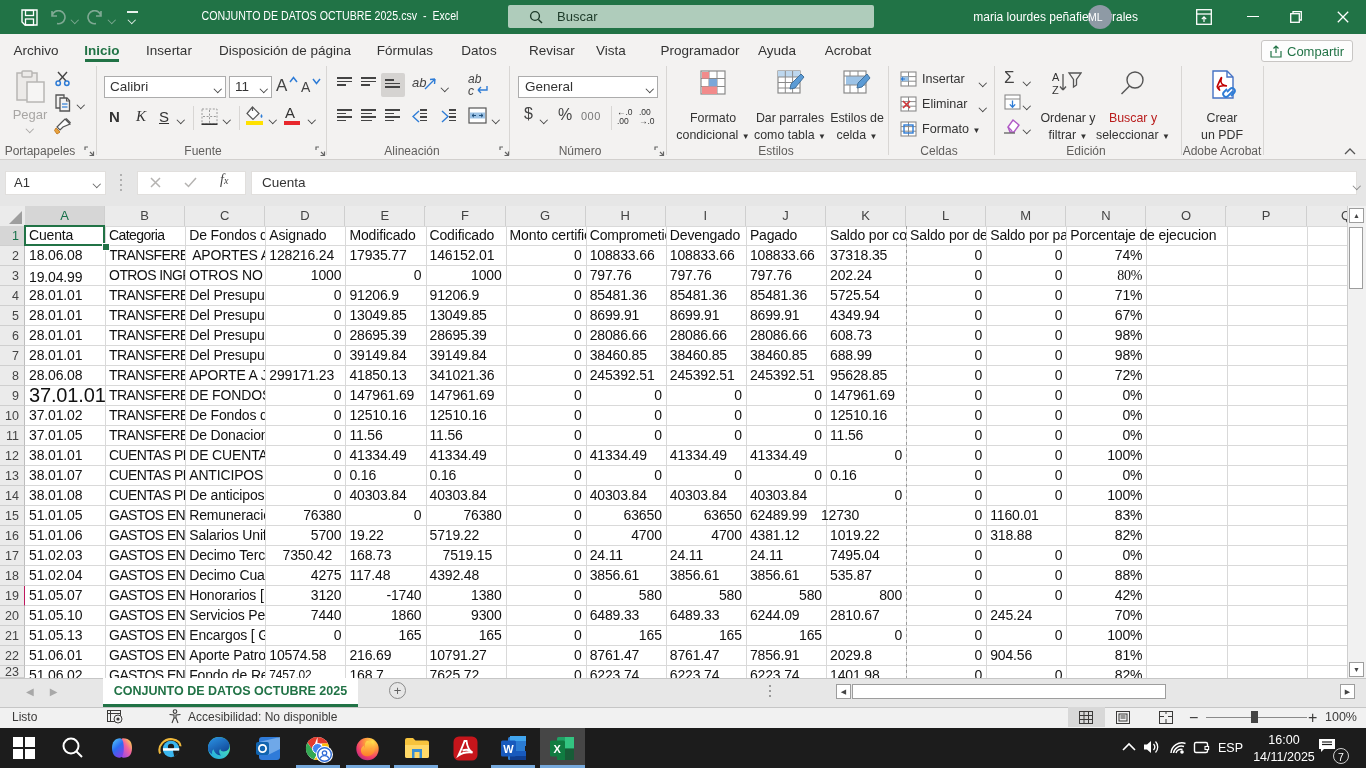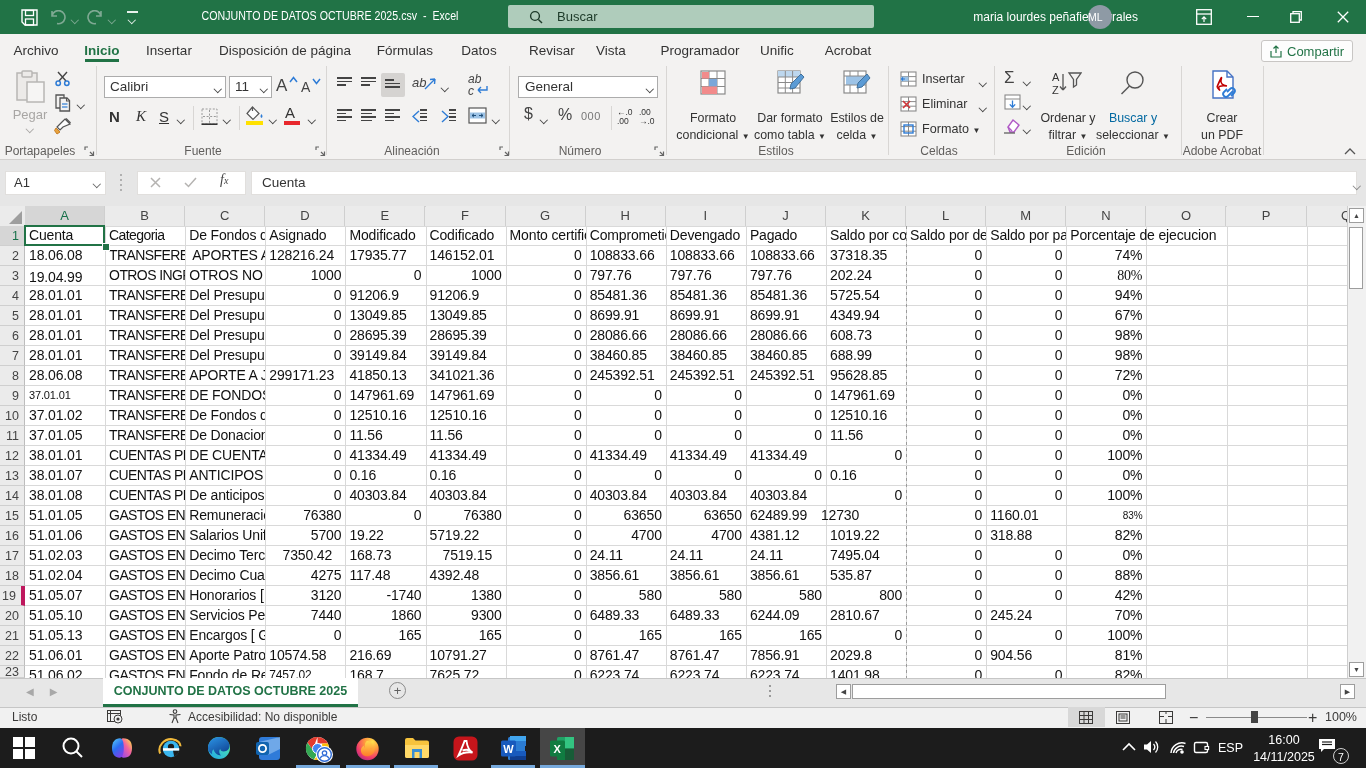--- a/index.html
+++ b/index.html
@@ -53,21 +53,21 @@
 <div class="tab" style="left:-44.0px;width:160px">Archivo</div>
 <div class="tab" style="left:22.0px;width:160px;color:#217346;font-weight:bold">Inicio</div>
 <div style="position:absolute;left:85px;top:59px;width:34px;height:3px;background:#217346"></div>
 <div class="tab" style="left:89.0px;width:160px">Insertar</div>
 <div class="tab" style="left:205.0px;width:160px">Disposición de página</div>
 <div class="tab" style="left:325.0px;width:160px">Fórmulas</div>
 <div class="tab" style="left:399.0px;width:160px">Datos</div>
 <div class="tab" style="left:472.0px;width:160px">Revisar</div>
 <div class="tab" style="left:531.0px;width:160px">Vista</div>
 <div class="tab" style="left:620.0px;width:160px">Programador</div>
-<div class="tab" style="left:697.0px;width:160px">Unific</div>
+<div class="tab" style="left:697.0px;width:160px">Ayuda</div>
 <div class="tab" style="left:768.0px;width:160px">Acrobat</div>
 <div style="position:absolute;left:1261px;top:40px;width:92px;height:22px;background:#fdfdfd;border:1px solid #c8c6c4;border-radius:3px;box-sizing:border-box"></div>
 <svg style="position:absolute;left:1270px;top:45px" width="13" height="13" viewBox="0 0 13 13">
     <path d="M1 6 V12 H11 V6" fill="none" stroke="#217346" stroke-width="1.2"></path>
     <path d="M6 8 V1.5 M3.5 3.5 L6 1 L8.5 3.5" fill="none" stroke="#217346" stroke-width="1.2"></path>
   </svg>
 <div style="position:absolute;left:1287px;top:44px;font-size:13px;color:#217346">Compartir</div>
 <div style="position:absolute;left:0;top:62px;width:1366px;height:98px;background:#f3f2f1;border-bottom:1px solid #d2d0ce;box-sizing:border-box"></div>
 <div class="gsep" style="left:95.5px"></div>
 <div class="gsep" style="left:325.5px"></div>
@@ -245,21 +245,21 @@
 <svg style="position:absolute;left:777px;top:70px" width="28" height="25" viewBox="0 0 28 25">
     <rect x="1" y="1" width="22" height="22" fill="#fff" stroke="#8a8a8a" stroke-width="1.2"></rect>
     <rect x="1" y="1" width="22" height="6" fill="#bdd7ee"></rect>
     <line x1="1" y1="7" x2="23" y2="7" stroke="#8a8a8a"></line>
     <line x1="1" y1="12.5" x2="23" y2="12.5" stroke="#8a8a8a"></line>
     <line x1="1" y1="18" x2="23" y2="18" stroke="#8a8a8a"></line>
     <line x1="8.3" y1="1" x2="8.3" y2="23" stroke="#8a8a8a"></line>
     <line x1="15.6" y1="1" x2="15.6" y2="23" stroke="#8a8a8a"></line>
     <path d="M24 4 L14 14 L13 19 L18 18 L27 7 Z" fill="#5b9bd5" stroke="#41719c" stroke-width="1"></path>
   </svg>
-<div style="position:absolute;left:730px;top:111px;width:120px;text-align:center;font-size:12.4px;color:#333">Dar formato</div>
+<div style="position:absolute;left:730px;top:111px;width:120px;text-align:center;font-size:12.4px;color:#333">Dar parrales</div>
 <div style="position:absolute;left:730px;top:128px;width:120px;text-align:center;font-size:12.4px;color:#333">como tabla <span style="font-size:8px">▼</span></div>
 <svg style="position:absolute;left:843px;top:70px" width="28" height="25" viewBox="0 0 28 25">
     <rect x="1" y="1" width="22" height="22" fill="#fff" stroke="#8a8a8a" stroke-width="1.2"></rect>
     <rect x="3" y="6" width="18" height="9" fill="#9dc3e6"></rect>
     <line x1="1" y1="6" x2="23" y2="6" stroke="#8a8a8a"></line>
     <line x1="1" y1="15" x2="23" y2="15" stroke="#8a8a8a"></line>
     <line x1="7" y1="1" x2="7" y2="6" stroke="#8a8a8a"></line>
     <line x1="15" y1="1" x2="15" y2="6" stroke="#8a8a8a"></line>
     <line x1="7" y1="15" x2="7" y2="23" stroke="#8a8a8a"></line>
     <line x1="15" y1="15" x2="15" y2="23" stroke="#8a8a8a"></line>
@@ -313,21 +313,21 @@
     <text x="0" y="24" font-size="11" fill="#333">Z</text>
     <path d="M11 4 L11 20 M11 20 L8 16.5 M11 20 L14 16.5" fill="none" stroke="#555" stroke-width="1.3"></path>
     <path d="M17 3 H29 L24.5 9.5 V15 L21.5 17 V9.5 Z" fill="none" stroke="#555" stroke-width="1.3"></path>
   </svg>
 <div style="position:absolute;left:1008px;top:111px;width:120px;text-align:center;font-size:12.4px;color:#333">Ordenar y</div>
 <div style="position:absolute;left:1008px;top:128px;width:120px;text-align:center;font-size:12.4px;color:#333">filtrar <span style="font-size:8px">▼</span></div>
 <svg style="position:absolute;left:1120px;top:70px" width="26" height="26" viewBox="0 0 26 26">
     <circle cx="15" cy="10" r="8" fill="none" stroke="#555" stroke-width="1.4"></circle>
     <line x1="9.5" y1="16" x2="1.5" y2="24" stroke="#555" stroke-width="1.4"></line>
   </svg>
-<div style="position:absolute;left:1073px;top:111px;width:120px;text-align:center;font-size:12.4px;color:#0369a1">Buscar y</div>
+<div style="position:absolute;left:1073px;top:111px;width:120px;text-align:center;font-size:12.4px;color:#b91c1c">Buscar y</div>
 <div style="position:absolute;left:1073px;top:128px;width:120px;text-align:center;font-size:12.4px;color:#333">seleccionar <span style="font-size:8px">▼</span></div>
 <svg style="position:absolute;left:1207px;top:70px" width="32" height="32" viewBox="0 0 32 32">
     <path d="M6 1 H20 L26 7 V28 H6 Z" fill="#fff" stroke="#4472c4" stroke-width="1.4"></path>
     <path d="M20 1 V7 H26" fill="none" stroke="#4472c4" stroke-width="1.4"></path>
     <path d="M10 17 Q16 3 14 10 Q13 15 20 16 Q10 15 12 19 Q14 22 10 17" fill="none" stroke="#c00000" stroke-width="1.6"></path>
     <path d="M20 22 L23 19 A2.6 2.6 0 0 1 27 23 L24 26 M26 21 L21 26 A2.6 2.6 0 0 1 17 22 L20 19" fill="none" stroke="#2e7cd6" stroke-width="1.8"></path>
   </svg>
 <div style="position:absolute;left:1162px;top:111px;width:120px;text-align:center;font-size:12.4px;color:#333">Crear</div>
 <div style="position:absolute;left:1162px;top:128px;width:120px;text-align:center;font-size:12.4px;color:#333">un PDF</div>
 <div style="position:absolute;left:0;top:160px;width:1366px;height:46px;background:#e6e6e6"></div>
@@ -520,21 +520,21 @@
 <div style="position:absolute;left:0;top:386.0px;width:25px;height:20.0px;background:#ebebeb;border-bottom:1px solid #cfcfcf;border-right:1px solid #bdbdbd;box-sizing:border-box;text-align:right;padding-right:5px;font-size:12.5px;line-height:20px;color:#444444;overflow:hidden">9</div>
 <div style="position:absolute;left:0;top:406.0px;width:25px;height:20.0px;background:#ebebeb;border-bottom:1px solid #cfcfcf;border-right:1px solid #bdbdbd;box-sizing:border-box;text-align:right;padding-right:5px;font-size:12.5px;line-height:20px;color:#444444;overflow:hidden">10</div>
 <div style="position:absolute;left:0;top:426.0px;width:25px;height:20.0px;background:#ebebeb;border-bottom:1px solid #cfcfcf;border-right:1px solid #bdbdbd;box-sizing:border-box;text-align:right;padding-right:5px;font-size:12.5px;line-height:20px;color:#444444;overflow:hidden">11</div>
 <div style="position:absolute;left:0;top:446.0px;width:25px;height:20.0px;background:#ebebeb;border-bottom:1px solid #cfcfcf;border-right:1px solid #bdbdbd;box-sizing:border-box;text-align:right;padding-right:5px;font-size:12.5px;line-height:20px;color:#444444;overflow:hidden">12</div>
 <div style="position:absolute;left:0;top:466.0px;width:25px;height:20.0px;background:#ebebeb;border-bottom:1px solid #cfcfcf;border-right:1px solid #bdbdbd;box-sizing:border-box;text-align:right;padding-right:5px;font-size:12.5px;line-height:20px;color:#444444;overflow:hidden">13</div>
 <div style="position:absolute;left:0;top:486.0px;width:25px;height:20.0px;background:#ebebeb;border-bottom:1px solid #cfcfcf;border-right:1px solid #bdbdbd;box-sizing:border-box;text-align:right;padding-right:5px;font-size:12.5px;line-height:20px;color:#444444;overflow:hidden">14</div>
 <div style="position:absolute;left:0;top:506.0px;width:25px;height:20.0px;background:#ebebeb;border-bottom:1px solid #cfcfcf;border-right:1px solid #bdbdbd;box-sizing:border-box;text-align:right;padding-right:5px;font-size:12.5px;line-height:20px;color:#444444;overflow:hidden">15</div>
 <div style="position:absolute;left:0;top:526.0px;width:25px;height:20.0px;background:#ebebeb;border-bottom:1px solid #cfcfcf;border-right:1px solid #bdbdbd;box-sizing:border-box;text-align:right;padding-right:5px;font-size:12.5px;line-height:20px;color:#444444;overflow:hidden">16</div>
 <div style="position:absolute;left:0;top:546.0px;width:25px;height:20.0px;background:#ebebeb;border-bottom:1px solid #cfcfcf;border-right:1px solid #bdbdbd;box-sizing:border-box;text-align:right;padding-right:5px;font-size:12.5px;line-height:20px;color:#444444;overflow:hidden">17</div>
 <div style="position:absolute;left:0;top:566.0px;width:25px;height:20.0px;background:#ebebeb;border-bottom:1px solid #cfcfcf;border-right:1px solid #bdbdbd;box-sizing:border-box;text-align:right;padding-right:5px;font-size:12.5px;line-height:20px;color:#444444;overflow:hidden">18</div>
-<div style="position:absolute;left:0;top:586.0px;width:25px;height:20.0px;background:#ebebeb;border-bottom:1px solid #cfcfcf;border-right:4px solid #be185d;box-sizing:border-box;text-align:right;padding-right:5px;font-size:12.5px;line-height:20px;color:#444444;overflow:hidden">19</div>
+<div style="position:absolute;left:0;top:586.0px;width:25px;height:20.0px;background:#ebebeb;border-bottom:1px solid #cfcfcf;border-right:1px solid #be185d;box-sizing:border-box;text-align:right;padding-right:5px;font-size:12.5px;line-height:20px;color:#444444;overflow:hidden">19</div>
 <div style="position:absolute;left:0;top:606.0px;width:25px;height:20.0px;background:#ebebeb;border-bottom:1px solid #cfcfcf;border-right:1px solid #bdbdbd;box-sizing:border-box;text-align:right;padding-right:5px;font-size:12.5px;line-height:20px;color:#444444;overflow:hidden">20</div>
 <div style="position:absolute;left:0;top:626.0px;width:25px;height:20.0px;background:#ebebeb;border-bottom:1px solid #cfcfcf;border-right:1px solid #bdbdbd;box-sizing:border-box;text-align:right;padding-right:5px;font-size:12.5px;line-height:20px;color:#444444;overflow:hidden">21</div>
 <div style="position:absolute;left:0;top:646.0px;width:25px;height:20.0px;background:#ebebeb;border-bottom:1px solid #cfcfcf;border-right:1px solid #bdbdbd;box-sizing:border-box;text-align:right;padding-right:5px;font-size:12.5px;line-height:20px;color:#444444;overflow:hidden">22</div>
 <div style="position:absolute;left:0;top:666.0px;width:25px;height:12.0px;background:#ebebeb;border-bottom:1px solid #cfcfcf;border-right:1px solid #bdbdbd;box-sizing:border-box;text-align:right;padding-right:5px;font-size:12.5px;line-height:12px;color:#444444;overflow:hidden">23</div>
 <div style="position:absolute;left:26px;top:226.0px;width:1321.0px;height:452.0px;background:#ffffff"></div>
 <div style="position:absolute;left:105.1px;top:226.0px;width:1px;height:452.0px;background:#d9d9d9"></div>
 <div style="position:absolute;left:185.2px;top:226.0px;width:1px;height:452.0px;background:#d9d9d9"></div>
 <div style="position:absolute;left:265.3px;top:226.0px;width:1px;height:452.0px;background:#d9d9d9"></div>
 <div style="position:absolute;left:345.4px;top:226.0px;width:1px;height:452.0px;background:#d9d9d9"></div>
 <div style="position:absolute;left:425.5px;top:226.0px;width:1px;height:452.0px;background:#d9d9d9"></div>
@@ -621,21 +621,21 @@
 <div style="position:absolute;left:266.3px;top:286.0px;width:79.1px;height:19px;font-size:14px;line-height:19.5px;letter-spacing:-0.15px;color:#111111;white-space:pre;overflow:hidden;text-align:right;padding-right:4px;box-sizing:border-box;">0</div>
 <div style="position:absolute;left:346.4px;top:286.0px;width:79.1px;height:19px;font-size:14px;line-height:19.5px;letter-spacing:-0.15px;color:#111111;white-space:pre;overflow:hidden;text-align:left;padding-left:3px;box-sizing:border-box;">91206.9</div>
 <div style="position:absolute;left:426.5px;top:286.0px;width:79.1px;height:19px;font-size:14px;line-height:19.5px;letter-spacing:-0.15px;color:#111111;white-space:pre;overflow:hidden;text-align:left;padding-left:3px;box-sizing:border-box;">91206.9</div>
 <div style="position:absolute;left:506.6px;top:286.0px;width:79.1px;height:19px;font-size:14px;line-height:19.5px;letter-spacing:-0.15px;color:#111111;white-space:pre;overflow:hidden;text-align:right;padding-right:4px;box-sizing:border-box;">0</div>
 <div style="position:absolute;left:586.7px;top:286.0px;width:79.1px;height:19px;font-size:14px;line-height:19.5px;letter-spacing:-0.15px;color:#111111;white-space:pre;overflow:hidden;text-align:left;padding-left:3px;box-sizing:border-box;">85481.36</div>
 <div style="position:absolute;left:666.8px;top:286.0px;width:79.1px;height:19px;font-size:14px;line-height:19.5px;letter-spacing:-0.15px;color:#111111;white-space:pre;overflow:hidden;text-align:left;padding-left:3px;box-sizing:border-box;">85481.36</div>
 <div style="position:absolute;left:746.9px;top:286.0px;width:79.1px;height:19px;font-size:14px;line-height:19.5px;letter-spacing:-0.15px;color:#111111;white-space:pre;overflow:hidden;text-align:left;padding-left:3px;box-sizing:border-box;">85481.36</div>
 <div style="position:absolute;left:827.0px;top:286.0px;width:79.1px;height:19px;font-size:14px;line-height:19.5px;letter-spacing:-0.15px;color:#111111;white-space:pre;overflow:hidden;text-align:left;padding-left:3px;box-sizing:border-box;">5725.54</div>
 <div style="position:absolute;left:907.1px;top:286.0px;width:79.1px;height:19px;font-size:14px;line-height:19.5px;letter-spacing:-0.15px;color:#111111;white-space:pre;overflow:hidden;text-align:right;padding-right:4px;box-sizing:border-box;">0</div>
 <div style="position:absolute;left:987.2px;top:286.0px;width:79.1px;height:19px;font-size:14px;line-height:19.5px;letter-spacing:-0.15px;color:#111111;white-space:pre;overflow:hidden;text-align:right;padding-right:4px;box-sizing:border-box;">0</div>
-<div style="position:absolute;left:1067.3px;top:286.0px;width:79.1px;height:19px;font-size:14px;line-height:19.5px;letter-spacing:-0.15px;color:#111111;white-space:pre;overflow:hidden;text-align:right;padding-right:4px;box-sizing:border-box;">94%</div>
+<div style="position:absolute;left:1067.3px;top:286.0px;width:79.1px;height:19px;font-size:14px;line-height:19.5px;letter-spacing:-0.15px;color:#111111;white-space:pre;overflow:hidden;text-align:right;padding-right:4px;box-sizing:border-box;">71%</div>
 <div style="position:absolute;left:26.0px;top:306.0px;width:79.1px;height:19px;font-size:14px;line-height:19.5px;letter-spacing:-0.15px;color:#111111;white-space:pre;overflow:hidden;text-align:left;padding-left:3px;box-sizing:border-box;">28.01.01</div>
 <div style="position:absolute;left:106.1px;top:306.0px;width:79.1px;height:19px;font-size:14px;line-height:19.5px;letter-spacing:-0.6px;color:#111111;white-space:pre;overflow:hidden;text-align:left;padding-left:3px;box-sizing:border-box;">TRANSFERENCIA</div>
 <div style="position:absolute;left:186.2px;top:306.0px;width:79.1px;height:19px;font-size:14px;line-height:19.5px;letter-spacing:-0.15px;color:#111111;white-space:pre;overflow:hidden;text-align:left;padding-left:3px;box-sizing:border-box;">Del Presupues</div>
 <div style="position:absolute;left:266.3px;top:306.0px;width:79.1px;height:19px;font-size:14px;line-height:19.5px;letter-spacing:-0.15px;color:#111111;white-space:pre;overflow:hidden;text-align:right;padding-right:4px;box-sizing:border-box;">0</div>
 <div style="position:absolute;left:346.4px;top:306.0px;width:79.1px;height:19px;font-size:14px;line-height:19.5px;letter-spacing:-0.15px;color:#111111;white-space:pre;overflow:hidden;text-align:left;padding-left:3px;box-sizing:border-box;">13049.85</div>
 <div style="position:absolute;left:426.5px;top:306.0px;width:79.1px;height:19px;font-size:14px;line-height:19.5px;letter-spacing:-0.15px;color:#111111;white-space:pre;overflow:hidden;text-align:left;padding-left:3px;box-sizing:border-box;">13049.85</div>
 <div style="position:absolute;left:506.6px;top:306.0px;width:79.1px;height:19px;font-size:14px;line-height:19.5px;letter-spacing:-0.15px;color:#111111;white-space:pre;overflow:hidden;text-align:right;padding-right:4px;box-sizing:border-box;">0</div>
 <div style="position:absolute;left:586.7px;top:306.0px;width:79.1px;height:19px;font-size:14px;line-height:19.5px;letter-spacing:-0.15px;color:#111111;white-space:pre;overflow:hidden;text-align:left;padding-left:3px;box-sizing:border-box;">8699.91</div>
 <div style="position:absolute;left:666.8px;top:306.0px;width:79.1px;height:19px;font-size:14px;line-height:19.5px;letter-spacing:-0.15px;color:#111111;white-space:pre;overflow:hidden;text-align:left;padding-left:3px;box-sizing:border-box;">8699.91</div>
 <div style="position:absolute;left:746.9px;top:306.0px;width:79.1px;height:19px;font-size:14px;line-height:19.5px;letter-spacing:-0.15px;color:#111111;white-space:pre;overflow:hidden;text-align:left;padding-left:3px;box-sizing:border-box;">8699.91</div>
@@ -678,21 +678,21 @@
 <div style="position:absolute;left:346.4px;top:366.0px;width:79.1px;height:19px;font-size:14px;line-height:19.5px;letter-spacing:-0.15px;color:#111111;white-space:pre;overflow:hidden;text-align:left;padding-left:3px;box-sizing:border-box;">41850.13</div>
 <div style="position:absolute;left:426.5px;top:366.0px;width:79.1px;height:19px;font-size:14px;line-height:19.5px;letter-spacing:-0.15px;color:#111111;white-space:pre;overflow:hidden;text-align:left;padding-left:3px;box-sizing:border-box;">341021.36</div>
 <div style="position:absolute;left:506.6px;top:366.0px;width:79.1px;height:19px;font-size:14px;line-height:19.5px;letter-spacing:-0.15px;color:#111111;white-space:pre;overflow:hidden;text-align:right;padding-right:4px;box-sizing:border-box;">0</div>
 <div style="position:absolute;left:586.7px;top:366.0px;width:79.1px;height:19px;font-size:14px;line-height:19.5px;letter-spacing:-0.15px;color:#111111;white-space:pre;overflow:hidden;text-align:left;padding-left:3px;box-sizing:border-box;">245392.51</div>
 <div style="position:absolute;left:666.8px;top:366.0px;width:79.1px;height:19px;font-size:14px;line-height:19.5px;letter-spacing:-0.15px;color:#111111;white-space:pre;overflow:hidden;text-align:left;padding-left:3px;box-sizing:border-box;">245392.51</div>
 <div style="position:absolute;left:746.9px;top:366.0px;width:79.1px;height:19px;font-size:14px;line-height:19.5px;letter-spacing:-0.15px;color:#111111;white-space:pre;overflow:hidden;text-align:left;padding-left:3px;box-sizing:border-box;">245392.51</div>
 <div style="position:absolute;left:827.0px;top:366.0px;width:79.1px;height:19px;font-size:14px;line-height:19.5px;letter-spacing:-0.15px;color:#111111;white-space:pre;overflow:hidden;text-align:left;padding-left:3px;box-sizing:border-box;">95628.85</div>
 <div style="position:absolute;left:907.1px;top:366.0px;width:79.1px;height:19px;font-size:14px;line-height:19.5px;letter-spacing:-0.15px;color:#111111;white-space:pre;overflow:hidden;text-align:right;padding-right:4px;box-sizing:border-box;">0</div>
 <div style="position:absolute;left:987.2px;top:366.0px;width:79.1px;height:19px;font-size:14px;line-height:19.5px;letter-spacing:-0.15px;color:#111111;white-space:pre;overflow:hidden;text-align:right;padding-right:4px;box-sizing:border-box;">0</div>
 <div style="position:absolute;left:1067.3px;top:366.0px;width:79.1px;height:19px;font-size:14px;line-height:19.5px;letter-spacing:-0.15px;color:#111111;white-space:pre;overflow:hidden;text-align:right;padding-right:4px;box-sizing:border-box;">72%</div>
-<div style="position:absolute;left:26.0px;top:386.0px;width:79.1px;height:19px;font-size:11px;line-height:19.5px;letter-spacing:-0.15px;color:#111111;white-space:pre;overflow:hidden;text-align:left;padding-left:3px;box-sizing:border-box;">37.01.01</div>
+<div style="position:absolute;left:26.0px;top:386.0px;width:79.1px;height:19px;font-size:20px;line-height:19.5px;letter-spacing:-0.15px;color:#111111;white-space:pre;overflow:hidden;text-align:center;padding-left:3px;box-sizing:border-box;">37.01.01</div>
 <div style="position:absolute;left:106.1px;top:386.0px;width:79.1px;height:19px;font-size:14px;line-height:19.5px;letter-spacing:-0.6px;color:#111111;white-space:pre;overflow:hidden;text-align:left;padding-left:3px;box-sizing:border-box;">TRANSFERENCIA</div>
 <div style="position:absolute;left:186.2px;top:386.0px;width:79.1px;height:19px;font-size:14px;line-height:19.5px;letter-spacing:-0.15px;color:#111111;white-space:pre;overflow:hidden;text-align:left;padding-left:3px;box-sizing:border-box;">DE FONDOS G</div>
 <div style="position:absolute;left:266.3px;top:386.0px;width:79.1px;height:19px;font-size:14px;line-height:19.5px;letter-spacing:-0.15px;color:#111111;white-space:pre;overflow:hidden;text-align:right;padding-right:4px;box-sizing:border-box;">0</div>
 <div style="position:absolute;left:346.4px;top:386.0px;width:79.1px;height:19px;font-size:14px;line-height:19.5px;letter-spacing:-0.15px;color:#111111;white-space:pre;overflow:hidden;text-align:left;padding-left:3px;box-sizing:border-box;">147961.69</div>
 <div style="position:absolute;left:426.5px;top:386.0px;width:79.1px;height:19px;font-size:14px;line-height:19.5px;letter-spacing:-0.15px;color:#111111;white-space:pre;overflow:hidden;text-align:left;padding-left:3px;box-sizing:border-box;">147961.69</div>
 <div style="position:absolute;left:506.6px;top:386.0px;width:79.1px;height:19px;font-size:14px;line-height:19.5px;letter-spacing:-0.15px;color:#111111;white-space:pre;overflow:hidden;text-align:right;padding-right:4px;box-sizing:border-box;">0</div>
 <div style="position:absolute;left:586.7px;top:386.0px;width:79.1px;height:19px;font-size:14px;line-height:19.5px;letter-spacing:-0.15px;color:#111111;white-space:pre;overflow:hidden;text-align:right;padding-right:4px;box-sizing:border-box;">0</div>
 <div style="position:absolute;left:666.8px;top:386.0px;width:79.1px;height:19px;font-size:14px;line-height:19.5px;letter-spacing:-0.15px;color:#111111;white-space:pre;overflow:hidden;text-align:right;padding-right:4px;box-sizing:border-box;">0</div>
 <div style="position:absolute;left:746.9px;top:386.0px;width:79.1px;height:19px;font-size:14px;line-height:19.5px;letter-spacing:-0.15px;color:#111111;white-space:pre;overflow:hidden;text-align:right;padding-right:4px;box-sizing:border-box;">0</div>
 <div style="position:absolute;left:827.0px;top:386.0px;width:79.1px;height:19px;font-size:14px;line-height:19.5px;letter-spacing:-0.15px;color:#111111;white-space:pre;overflow:hidden;text-align:left;padding-left:3px;box-sizing:border-box;">147961.69</div>
@@ -775,21 +775,21 @@
 <div style="position:absolute;left:266.3px;top:506.0px;width:79.1px;height:19px;font-size:14px;line-height:19.5px;letter-spacing:-0.15px;color:#111111;white-space:pre;overflow:hidden;text-align:right;padding-right:4px;box-sizing:border-box;">76380</div>
 <div style="position:absolute;left:346.4px;top:506.0px;width:79.1px;height:19px;font-size:14px;line-height:19.5px;letter-spacing:-0.15px;color:#111111;white-space:pre;overflow:hidden;text-align:right;padding-right:4px;box-sizing:border-box;">0</div>
 <div style="position:absolute;left:426.5px;top:506.0px;width:79.1px;height:19px;font-size:14px;line-height:19.5px;letter-spacing:-0.15px;color:#111111;white-space:pre;overflow:hidden;text-align:right;padding-right:4px;box-sizing:border-box;">76380</div>
 <div style="position:absolute;left:506.6px;top:506.0px;width:79.1px;height:19px;font-size:14px;line-height:19.5px;letter-spacing:-0.15px;color:#111111;white-space:pre;overflow:hidden;text-align:right;padding-right:4px;box-sizing:border-box;">0</div>
 <div style="position:absolute;left:586.7px;top:506.0px;width:79.1px;height:19px;font-size:14px;line-height:19.5px;letter-spacing:-0.15px;color:#111111;white-space:pre;overflow:hidden;text-align:right;padding-right:4px;box-sizing:border-box;">63650</div>
 <div style="position:absolute;left:666.8px;top:506.0px;width:79.1px;height:19px;font-size:14px;line-height:19.5px;letter-spacing:-0.15px;color:#111111;white-space:pre;overflow:hidden;text-align:right;padding-right:4px;box-sizing:border-box;">63650</div>
 <div style="position:absolute;left:746.9px;top:506.0px;width:79.1px;height:19px;font-size:14px;line-height:19.5px;letter-spacing:-0.15px;color:#111111;white-space:pre;overflow:hidden;text-align:left;padding-left:3px;box-sizing:border-box;">62489.99</div>
 <div style="position:absolute;left:784px;top:506.0px;width:79.1px;height:19px;font-size:14px;line-height:19.5px;letter-spacing:-0.15px;color:#111111;white-space:pre;overflow:hidden;text-align:right;padding-right:4px;box-sizing:border-box;">12730</div>
 <div style="position:absolute;left:907.1px;top:506.0px;width:79.1px;height:19px;font-size:14px;line-height:19.5px;letter-spacing:-0.15px;color:#111111;white-space:pre;overflow:hidden;text-align:right;padding-right:4px;box-sizing:border-box;">0</div>
 <div style="position:absolute;left:987.2px;top:506.0px;width:79.1px;height:19px;font-size:14px;line-height:19.5px;letter-spacing:-0.15px;color:#111111;white-space:pre;overflow:hidden;text-align:left;padding-left:3px;box-sizing:border-box;">1160.01</div>
-<div style="position:absolute;left:1067.3px;top:506.0px;width:79.1px;height:19px;font-size:10px;line-height:19.5px;letter-spacing:-0.15px;color:#111111;white-space:pre;overflow:hidden;text-align:right;padding-right:4px;box-sizing:border-box;">83%</div>
+<div style="position:absolute;left:1067.3px;top:506.0px;width:79.1px;height:19px;font-size:14px;line-height:19.5px;letter-spacing:-0.15px;color:#111111;white-space:pre;overflow:hidden;text-align:right;padding-right:4px;box-sizing:border-box;">83%</div>
 <div style="position:absolute;left:26.0px;top:526.0px;width:79.1px;height:19px;font-size:14px;line-height:19.5px;letter-spacing:-0.15px;color:#111111;white-space:pre;overflow:hidden;text-align:left;padding-left:3px;box-sizing:border-box;">51.01.06</div>
 <div style="position:absolute;left:106.1px;top:526.0px;width:79.1px;height:19px;font-size:14px;line-height:19.5px;letter-spacing:-0.6px;color:#111111;white-space:pre;overflow:hidden;text-align:left;padding-left:3px;box-sizing:border-box;">GASTOS EN PE</div>
 <div style="position:absolute;left:186.2px;top:526.0px;width:79.1px;height:19px;font-size:14px;line-height:19.5px;letter-spacing:-0.15px;color:#111111;white-space:pre;overflow:hidden;text-align:left;padding-left:3px;box-sizing:border-box;">Salarios Unific</div>
 <div style="position:absolute;left:266.3px;top:526.0px;width:79.1px;height:19px;font-size:14px;line-height:19.5px;letter-spacing:-0.15px;color:#111111;white-space:pre;overflow:hidden;text-align:right;padding-right:4px;box-sizing:border-box;">5700</div>
 <div style="position:absolute;left:346.4px;top:526.0px;width:79.1px;height:19px;font-size:14px;line-height:19.5px;letter-spacing:-0.15px;color:#111111;white-space:pre;overflow:hidden;text-align:left;padding-left:3px;box-sizing:border-box;">19.22</div>
 <div style="position:absolute;left:426.5px;top:526.0px;width:79.1px;height:19px;font-size:14px;line-height:19.5px;letter-spacing:-0.15px;color:#111111;white-space:pre;overflow:hidden;text-align:left;padding-left:3px;box-sizing:border-box;">5719.22</div>
 <div style="position:absolute;left:506.6px;top:526.0px;width:79.1px;height:19px;font-size:14px;line-height:19.5px;letter-spacing:-0.15px;color:#111111;white-space:pre;overflow:hidden;text-align:right;padding-right:4px;box-sizing:border-box;">0</div>
 <div style="position:absolute;left:586.7px;top:526.0px;width:79.1px;height:19px;font-size:14px;line-height:19.5px;letter-spacing:-0.15px;color:#111111;white-space:pre;overflow:hidden;text-align:right;padding-right:4px;box-sizing:border-box;">4700</div>
 <div style="position:absolute;left:666.8px;top:526.0px;width:79.1px;height:19px;font-size:14px;line-height:19.5px;letter-spacing:-0.15px;color:#111111;white-space:pre;overflow:hidden;text-align:right;padding-right:4px;box-sizing:border-box;">4700</div>
 <div style="position:absolute;left:746.9px;top:526.0px;width:79.1px;height:19px;font-size:14px;line-height:19.5px;letter-spacing:-0.15px;color:#111111;white-space:pre;overflow:hidden;text-align:left;padding-left:3px;box-sizing:border-box;">4381.12</div>

